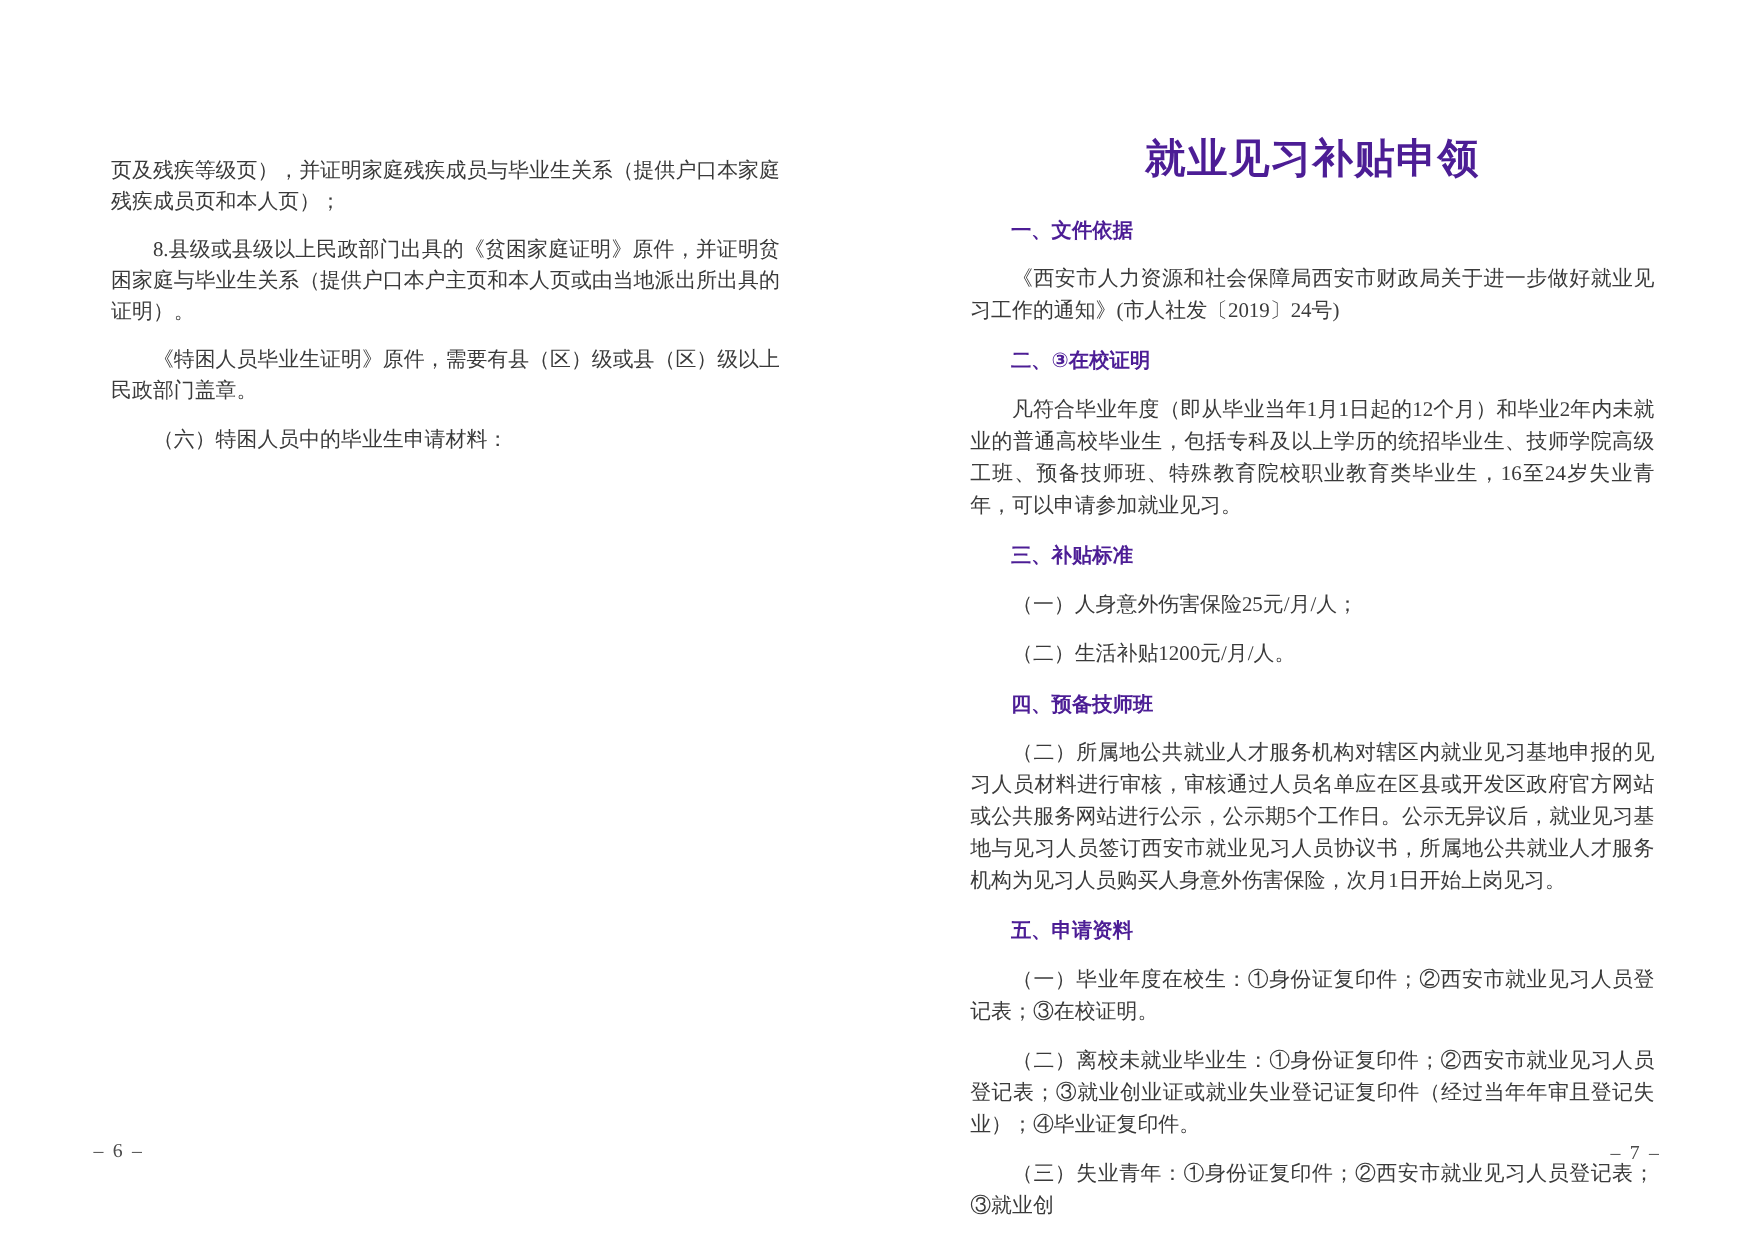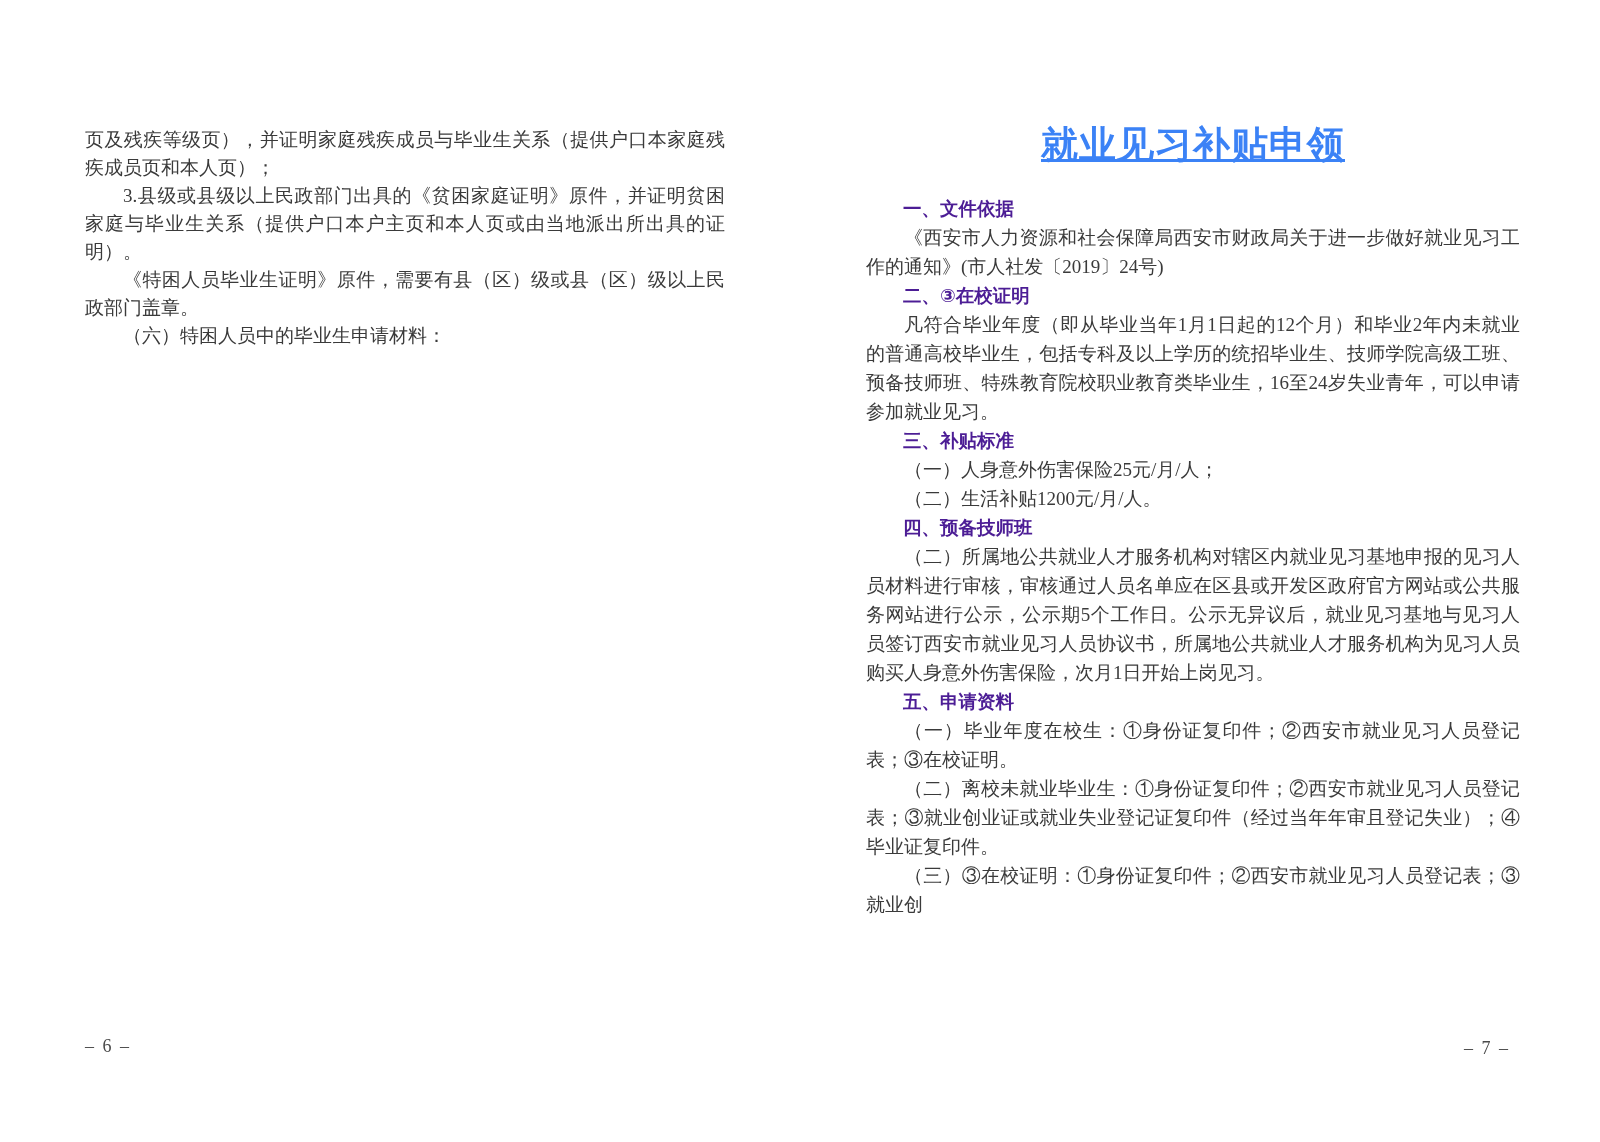--- a/index.html
+++ b/index.html
@@ -30,31 +30,30 @@
     width: 654px;
     height: 970px;
   }
   .doc-title {
     margin: 0 0 28px 0;
     font-size: 37px;
     font-weight: bold;
     line-height: 42px;
     text-align: center;
     letter-spacing: 1px;
-    color: #3b82f6;
+    color: #4c1d95;
     font-family: "Liberation Serif", "DejaVu Serif", serif;
-    text-decoration: underline;
   }
   .content {
     font-size: 19px;
     text-align: justify;
   }
   .page-left .content { line-height: 28px; }
   .page-right .content { line-height: 29px; }
-  .block { margin: 0; }
+  .block { margin: 16px; }
   .block.para { text-indent: 2em; }
   .block.para-flush { text-indent: 0; }
   .block.heading {
     text-indent: 2em;
     font-weight: bold;
     color: #4c1d95;
     font-family: "Liberation Sans", "DejaVu Sans", sans-serif;
     font-size: 18.5px;
   }
   .folio {
@@ -74,21 +73,21 @@
   }
 </style>
 </head>
 <body>
 
 <div>
 
   <section class="page page-left">
     <div class="content">
         <div class="block para-flush">页及残疾等级页），并证明家庭残疾成员与毕业生关系（提供户口本家庭残疾成员页和本人页）；</div>
-        <div class="block para">3.县级或县级以上民政部门出具的《贫困家庭证明》原件，并证明贫困家庭与毕业生关系（提供户口本户主页和本人页或由当地派出所出具的证明）。</div>
+        <div class="block para">8.县级或县级以上民政部门出具的《贫困家庭证明》原件，并证明贫困家庭与毕业生关系（提供户口本户主页和本人页或由当地派出所出具的证明）。</div>
         <div class="block para">《特困人员毕业生证明》原件，需要有县（区）级或县（区）级以上民政部门盖章。</div>
         <div class="block para">（六）特困人员中的毕业生申请材料：</div>
       </div>
     <div class="folio folio-left">– 6 –</div>
   </section>
 
   <section class="page page-right">
     <h1 class="doc-title">就业见习补贴申领</h1>
     <div class="content">
         <div class="block heading">一、文件依据</div>
@@ -96,18 +95,18 @@
         <div class="block heading">二、③在校证明</div>
         <div class="block para">凡符合毕业年度（即从毕业当年1月1日起的12个月）和毕业2年内未就业的普通高校毕业生，包括专科及以上学历的统招毕业生、技师学院高级工班、预备技师班、特殊教育院校职业教育类毕业生，16至24岁失业青年，可以申请参加就业见习。</div>
         <div class="block heading">三、补贴标准</div>
         <div class="block para">（一）人身意外伤害保险25元/月/人；</div>
         <div class="block para">（二）生活补贴1200元/月/人。</div>
         <div class="block heading">四、预备技师班</div>
         <div class="block para">（二）所属地公共就业人才服务机构对辖区内就业见习基地申报的见习人员材料进行审核，审核通过人员名单应在区县或开发区政府官方网站或公共服务网站进行公示，公示期5个工作日。公示无异议后，就业见习基地与见习人员签订西安市就业见习人员协议书，所属地公共就业人才服务机构为见习人员购买人身意外伤害保险，次月1日开始上岗见习。</div>
         <div class="block heading">五、申请资料</div>
         <div class="block para">（一）毕业年度在校生：①身份证复印件；②西安市就业见习人员登记表；③在校证明。</div>
         <div class="block para">（二）离校未就业毕业生：①身份证复印件；②西安市就业见习人员登记表；③就业创业证或就业失业登记证复印件（经过当年年审且登记失业）；④毕业证复印件。</div>
-        <div class="block para">（三）③在校证明：①身份证复印件；②西安市就业见习人员登记表；③就业创</div>
+        <div class="block para">（三）失业青年：①身份证复印件；②西安市就业见习人员登记表；③就业创</div>
       </div>
     <div class="folio folio-right">– 7 –</div>
   </section>
 
 </div>
 
 </body></html>

